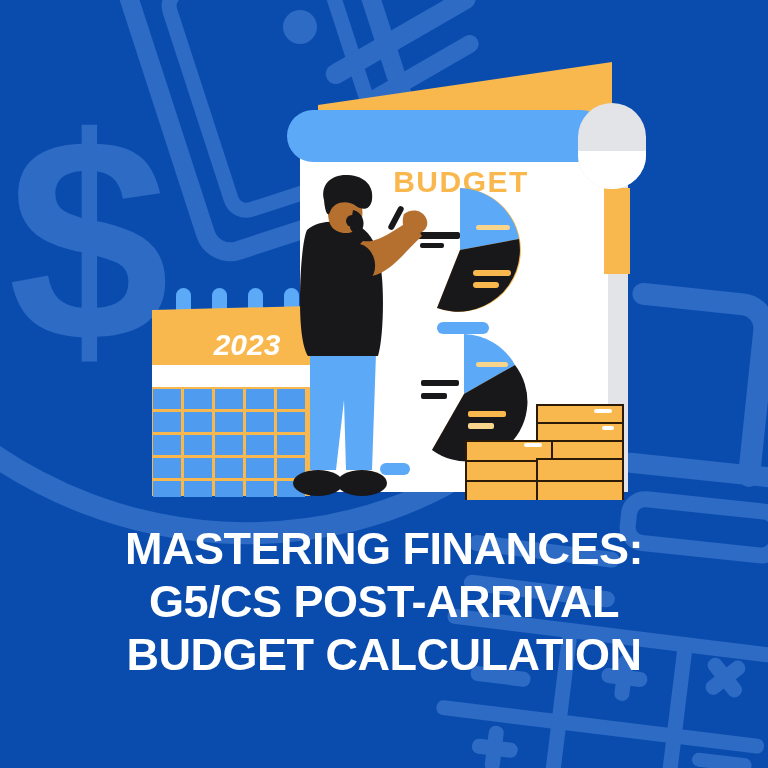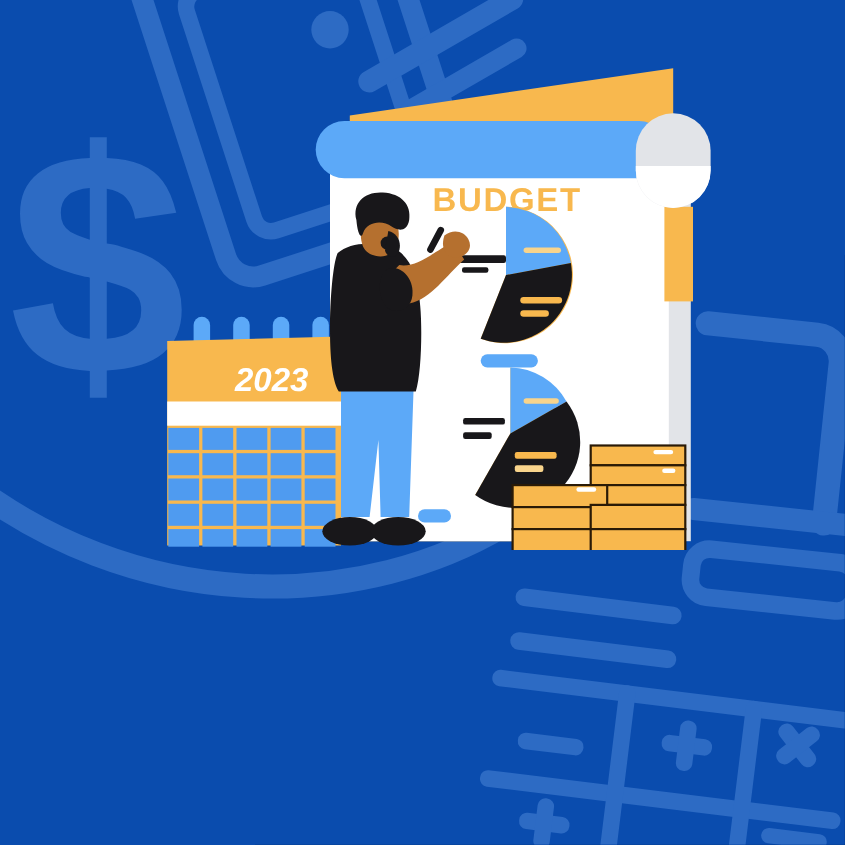--- a/index.html
+++ b/index.html
@@ -262,15 +262,18 @@
 
         <circle cx="352" cy="221" r="6" fill="#18171A"></circle>
 
         <path d="M353 210 C362 212 366 222 362 230 C358 236 352 234 350 228 Z" fill="#18171A"></path>
       </g>
 
     </g>
   </svg>
 
   <div class="title-block">
+    <span class="title-line">MASTERING FINANCES:</span>
+    <span class="title-line">G5/CS POST-ARRIVAL</span>
+    <span class="title-line">BUDGET CALCULATION</span>
   </div>
 
 </div>
 
 </body></html>

